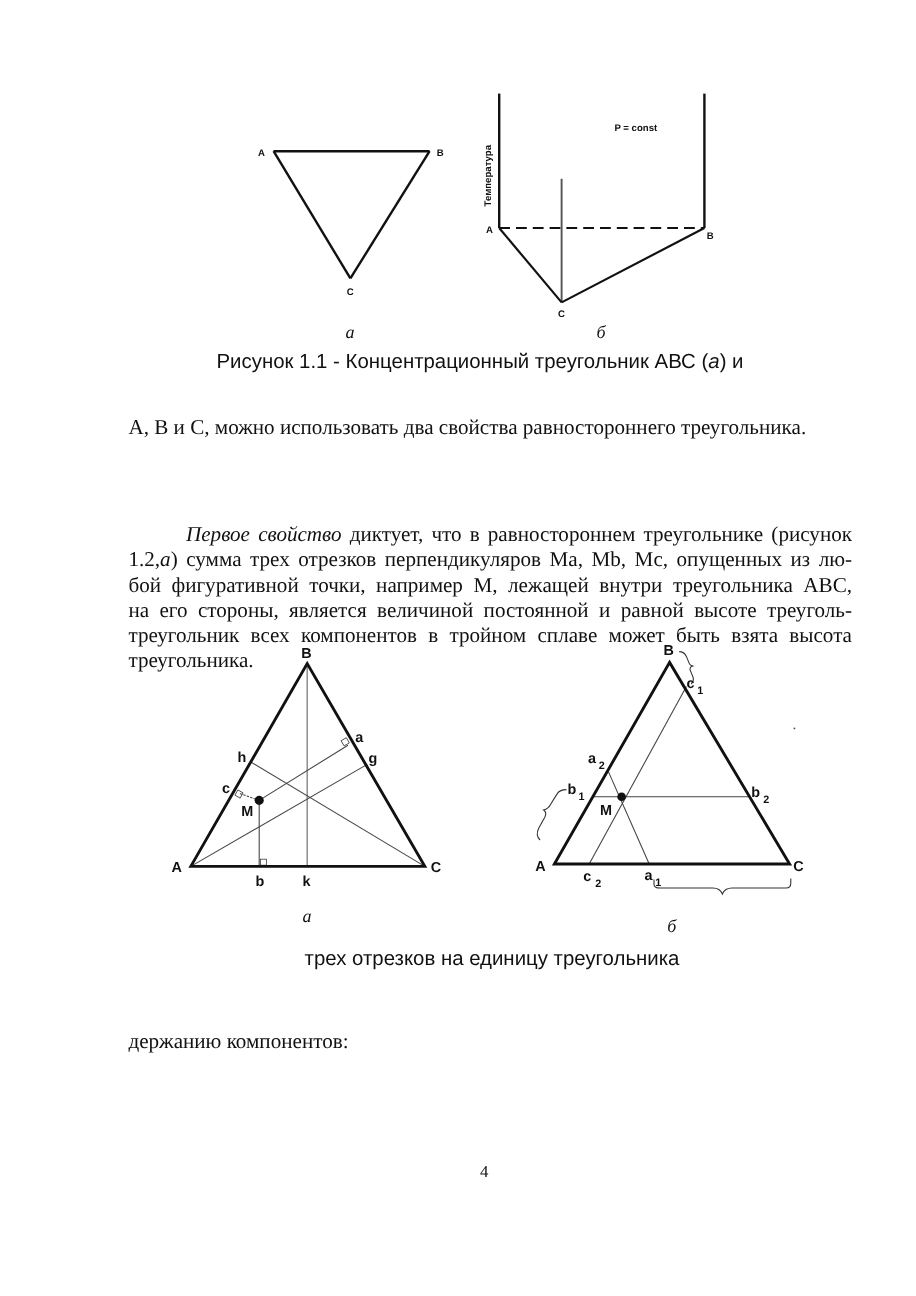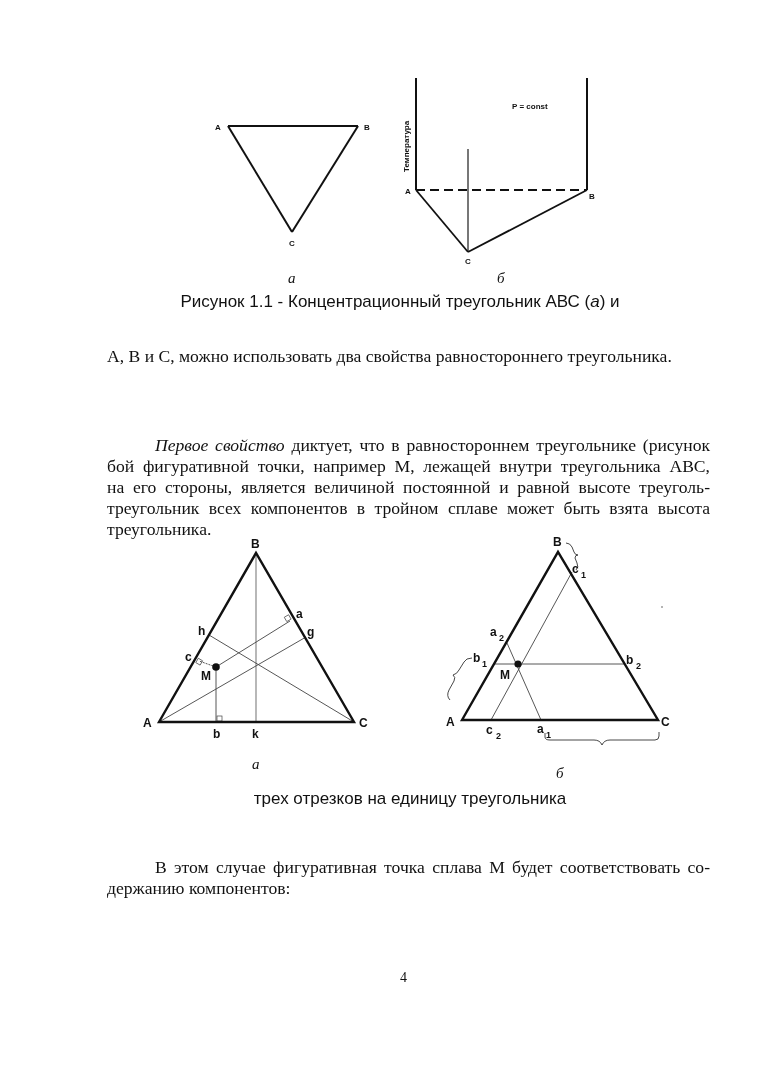--- a/index.html
+++ b/index.html
@@ -110,31 +110,31 @@
 <div class="abs cap" style="left:160px; top:293px; width:480px;">
   <div><span>Рисунок 1.1 - Концентрационный треугольник АВС (</span><i>а</i><span>)  и</span></div>
 </div>
 
 <div class="abs para" style="left:107px; top:346px; width:603px;">
   <span class="line last">А, В и С,  можно использовать два свойства равностороннего треугольника.</span>
 </div>
 
 <div class="abs para" style="left:107px; top:388px; width:603px;margin-top:47px;">
   <span class="line" style="padding-left:48px;"><i>Первое свойство</i><span> диктует, что в равностороннем треугольнике (рисунок</span></span>
+  <span class="line"><span>1.2,</span><i>а</i><span>)  сумма трех отрезков перпендикуляров Ма, Мb, Мс, опущенных из лю-</span></span>
   <span class="line">бой фигуративной точки, например М, лежащей внутри треугольника АВС,</span>
   <span class="line">на его стороны,  является величиной  постоянной  и равной высоте треуголь-</span>
   <span class="line">треугольник всех компонентов в тройном сплаве может быть взята высота</span>
   <span class="line last">треугольника.</span>
 </div>
 
 <div class="abs sublabel" style="left:252px; top:756px;">а</div>
 <div class="abs sublabel" style="left:556px; top:765px;">б</div>
 
 <div class="abs cap" style="left:100px; top:790px; width:620px;">
   <div>трех отрезков на единицу треугольника</div>
 </div>
 
 <div class="abs para" style="left:107px; top:857px; width:603px;">
-  <span class="line" style="padding-left:48px;">В этом случае фигуративная точка сплава М будет соответствовать со-</span>
   <span class="line last">держанию компонентов:</span>
 </div>
 
 <div class="abs serif" style="left:400px; top:970px; font-size:14px;">4</div>
 
 </body></html>

